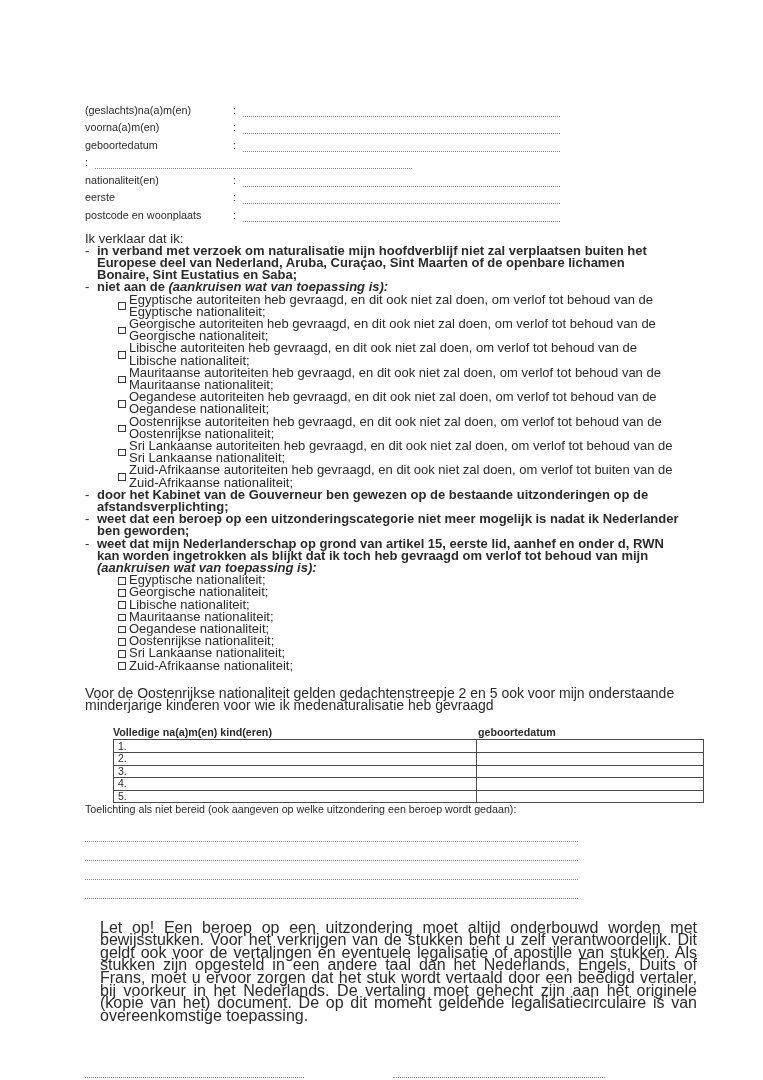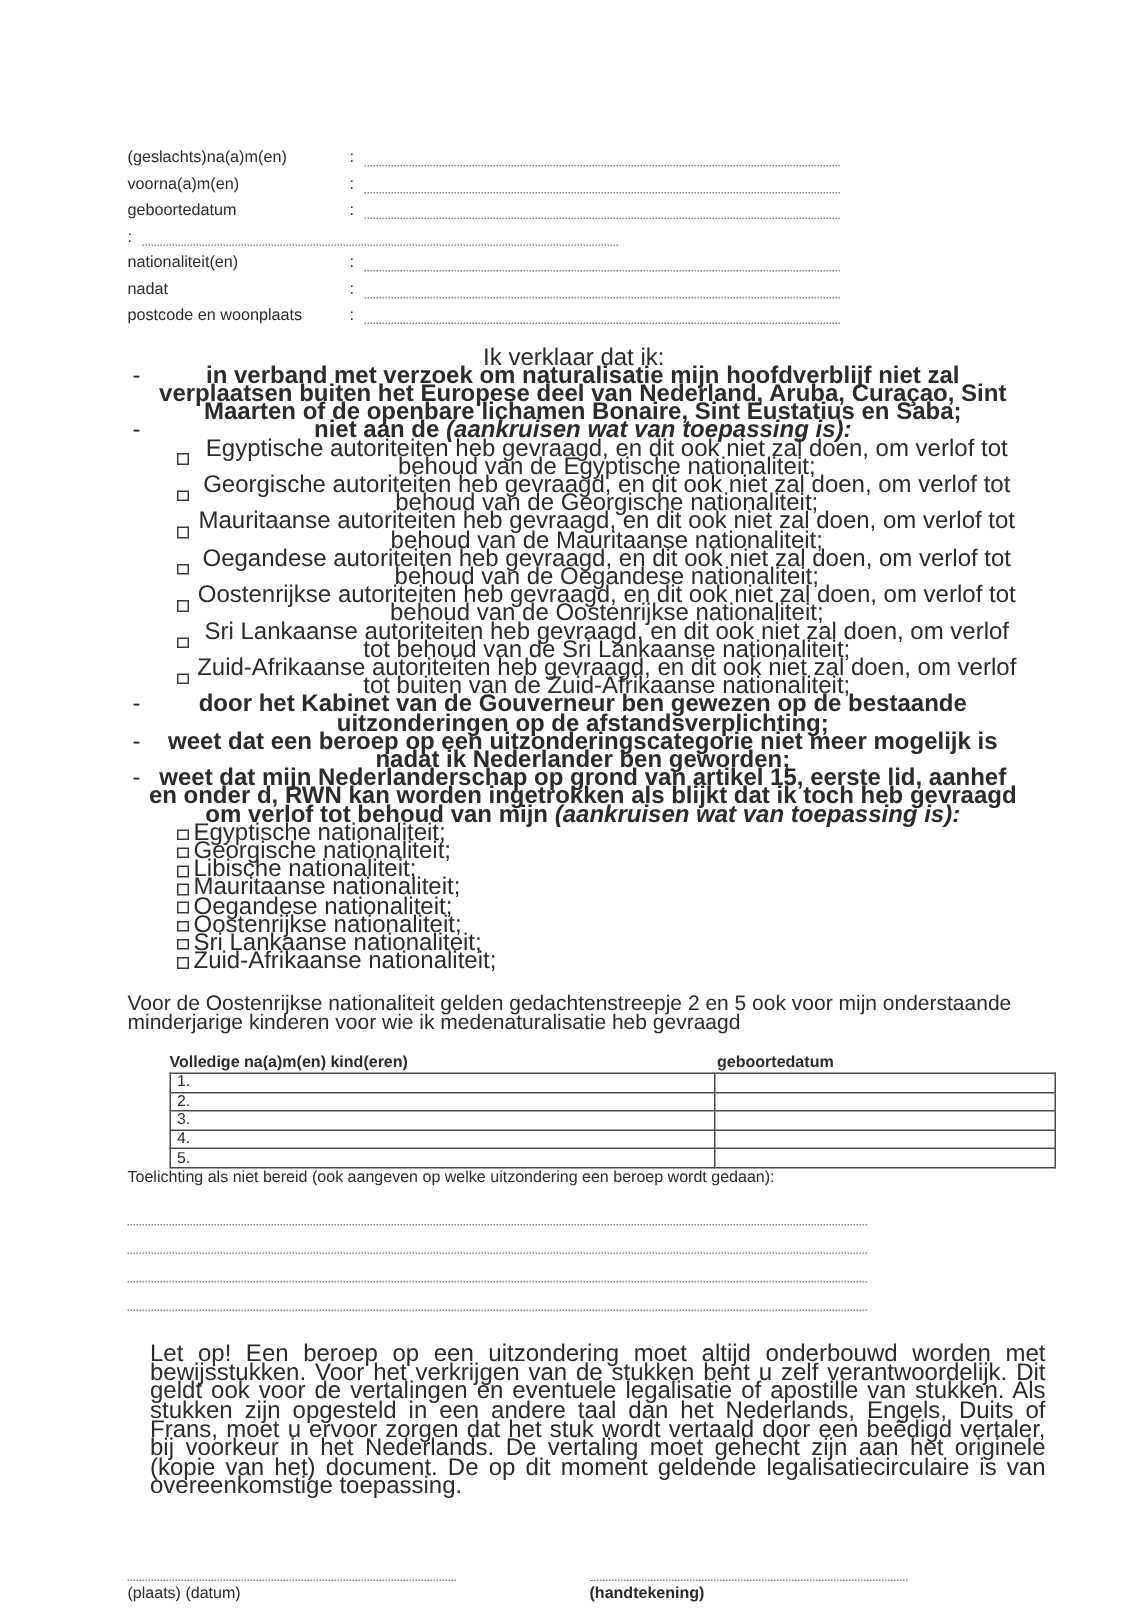--- a/index.html
+++ b/index.html
@@ -15,40 +15,39 @@
     min-height: 1080px;
     margin: 0 auto;
     background: #ffffff;
     padding: 99px 83px 60px 85px;
   }
 
   
   .fields { }
   .field-row {
     display: flex;
-    align-items: flex-start;
+    align-items: flex-end;
     height: 17.5px;
     font-size: 10.8px;
     line-height: 13px;
   }
   .field-label { width: 148px; flex: 0 0 148px; }
   .field-colon { flex: 0 0 10px; }
   .field-line {
     flex: 0 0 317px;
     height: 12px;
     border-bottom: 1.6px dotted #8a8a8a;
   }
 
   
   .decl {
     margin-top: 11px;
-    font-size: 16px;
+    font-size: 13px;
     line-height: 12.2px;
     width: 595px;
-    text-align: center;
   }
   .dash-item { display: flex; }
   .dash-marker { flex: 0 0 12px; }
   .dash-text { flex: 1 1 auto; font-weight: bold; }
   .italic { font-style: italic; }
   .cb-item {
     display: flex;
     align-items: baseline;
     margin-left: 33px;
   }
@@ -168,21 +167,21 @@
         <span class="field-line"></span>
       </div>
 
       <div class="field-row">
         <span class="field-label">nationaliteit(en)</span>
         <span class="field-colon">:</span>
         <span class="field-line"></span>
       </div>
 
       <div class="field-row">
-        <span class="field-label">nadat</span>
+        <span class="field-label">eerste</span>
         <span class="field-colon">:</span>
         <span class="field-line"></span>
       </div>
 
       <div class="field-row">
         <span class="field-label">postcode en woonplaats</span>
         <span class="field-colon">:</span>
         <span class="field-line"></span>
       </div>
 
@@ -206,20 +205,24 @@
         <div class="cb-item">
           <span class="cb-box"></span>
           <span>Egyptische autoriteiten heb gevraagd, en dit ook niet zal doen, om verlof tot behoud van de Egyptische nationaliteit;</span>
         </div>
 
         <div class="cb-item">
           <span class="cb-box"></span>
           <span>Georgische autoriteiten heb gevraagd, en dit ook niet zal doen, om verlof tot behoud van de Georgische nationaliteit;</span>
         </div>
 
+        <div class="cb-item">
+          <span class="cb-box"></span>
+          <span>Libische autoriteiten heb gevraagd, en dit ook niet zal doen, om verlof tot behoud van de Libische nationaliteit;</span>
+        </div>
 
         <div class="cb-item">
           <span class="cb-box"></span>
           <span>Mauritaanse autoriteiten heb gevraagd, en dit ook niet zal doen, om verlof tot behoud van de Mauritaanse nationaliteit;</span>
         </div>
 
         <div class="cb-item">
           <span class="cb-box"></span>
           <span>Oegandese autoriteiten heb gevraagd, en dit ook niet zal doen, om verlof tot behoud van de Oegandese nationaliteit;</span>
         </div>

